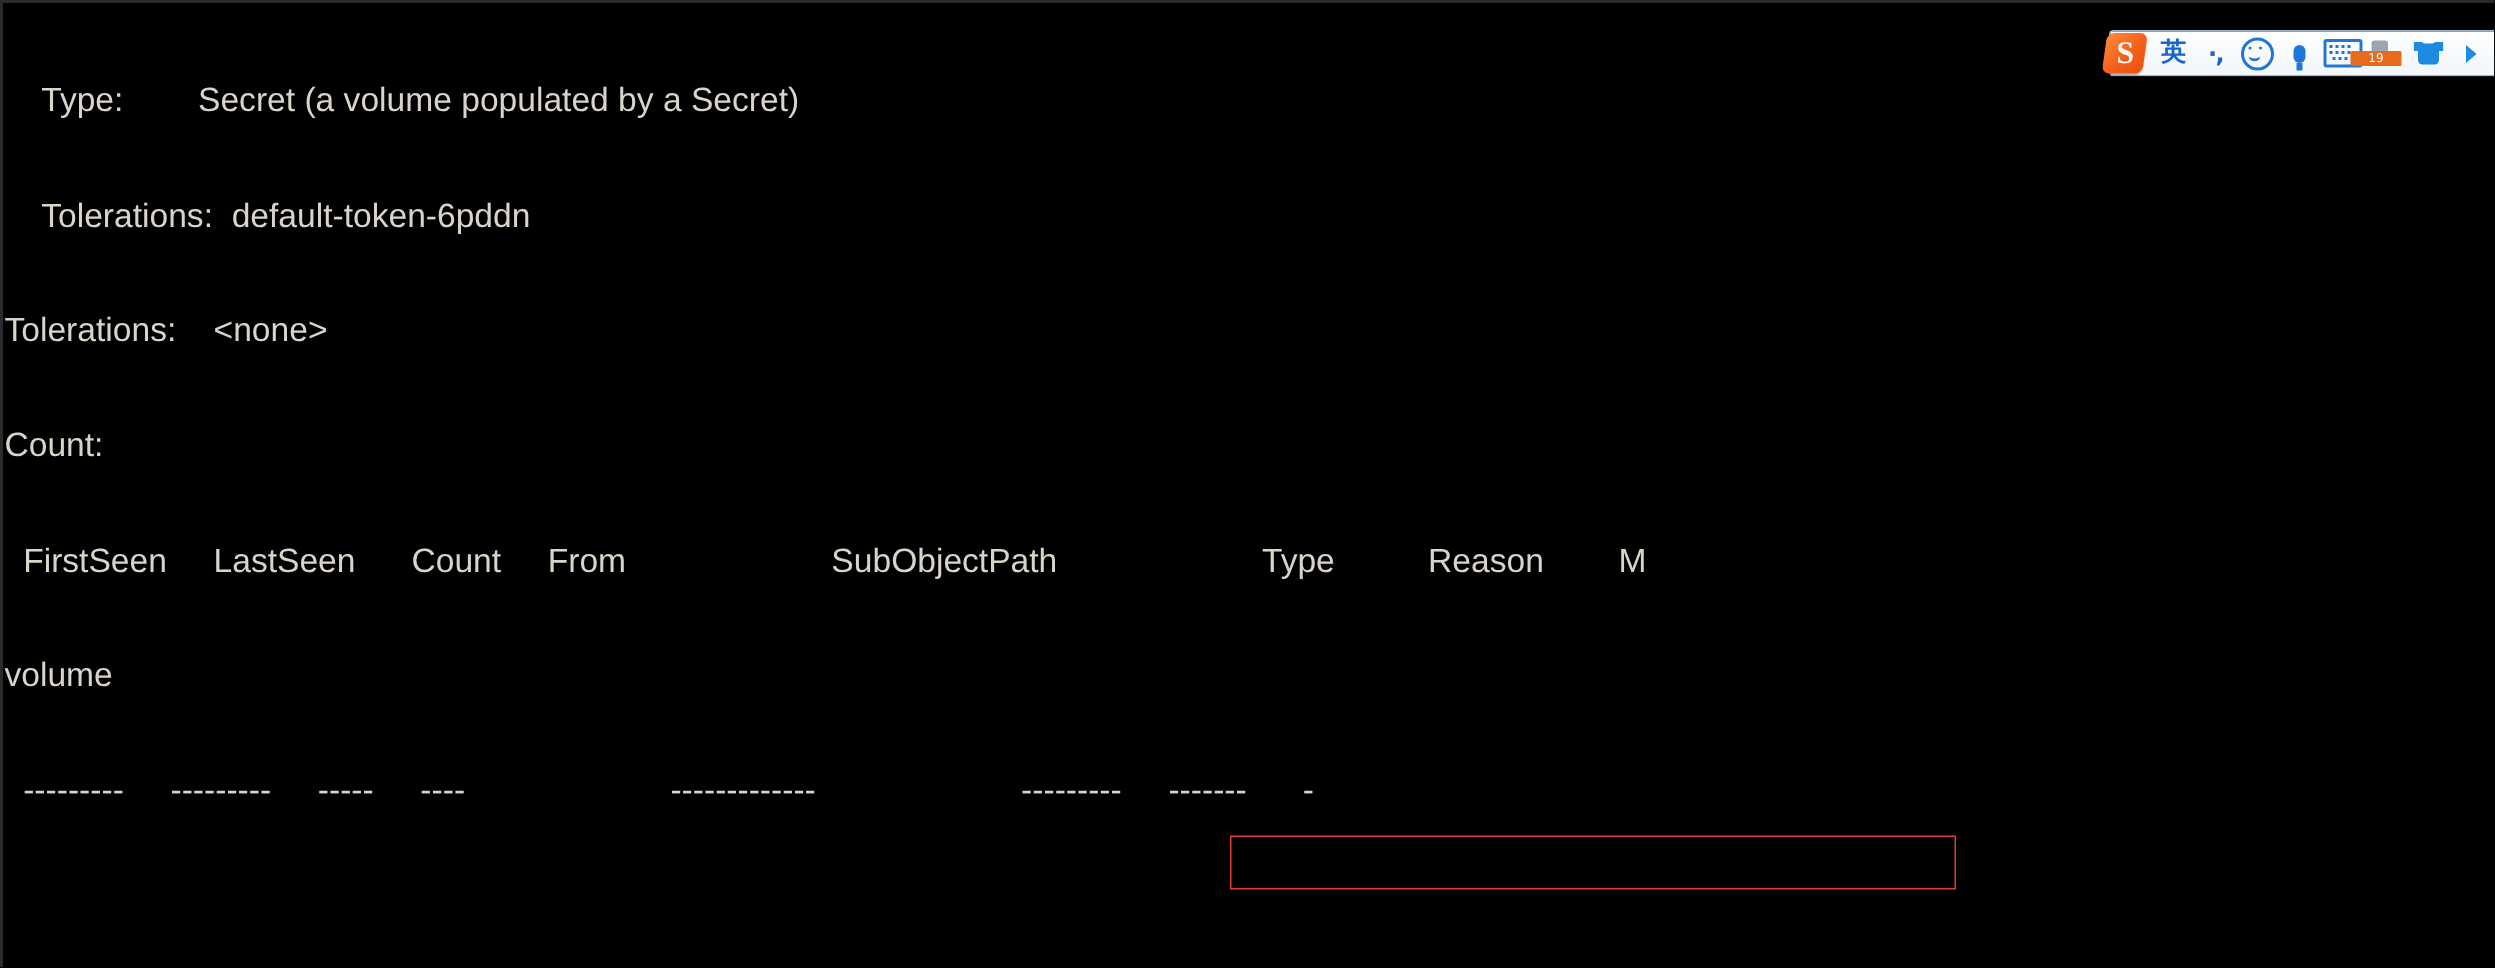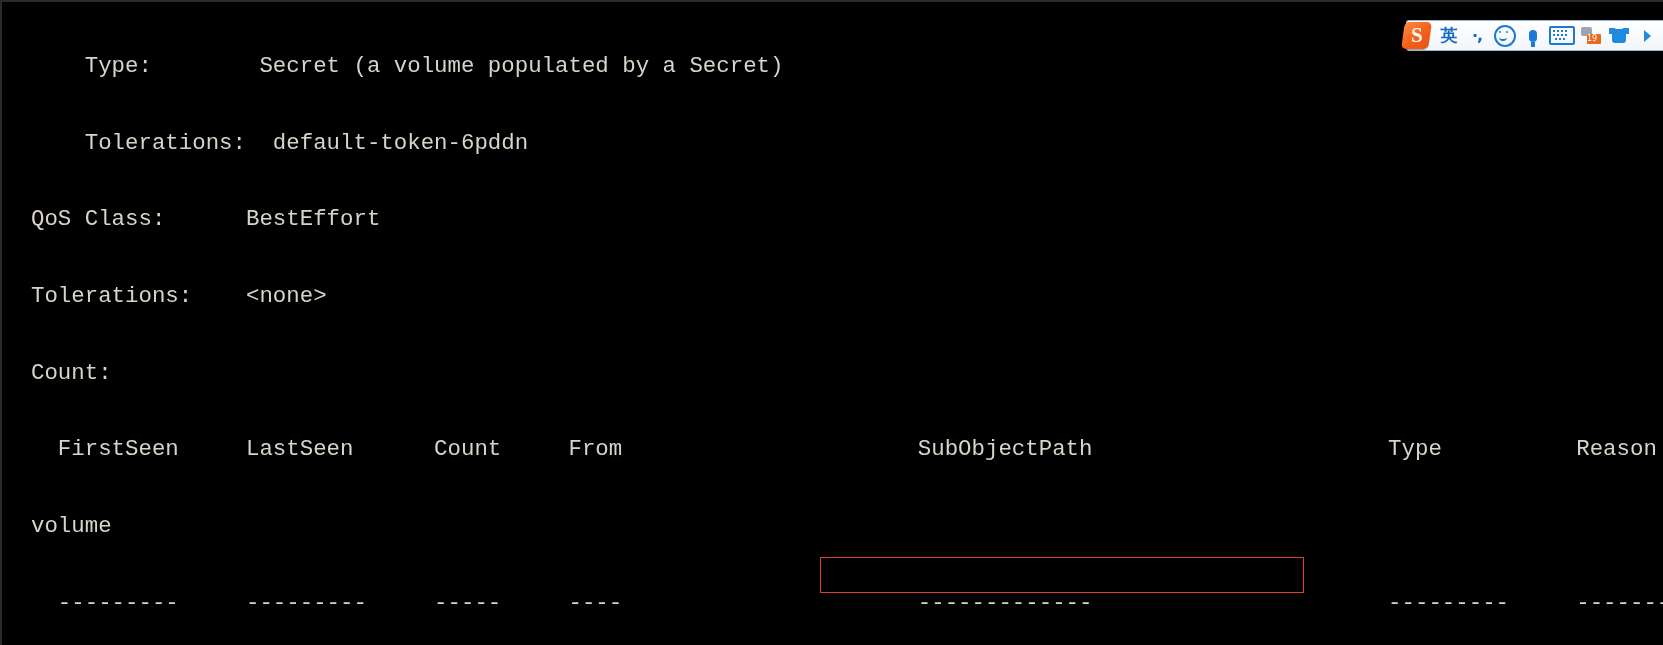--- a/index.html
+++ b/index.html
@@ -57,22 +57,21 @@
     font-family: "Liberation Mono", "DejaVu Sans Mono", monospace;
     font-size: 22.4px;
     line-height: 25.55px;
     color: #d8d4ca;
     -webkit-font-smoothing: none;
   }
 
   .term-line {
     white-space: pre;
     height: 25.55px;
-    font-family: Liberation Mono, monospace;
-    padding-left: 28px;
+    font-family: Liberation Sans, sans-serif;
   }
 
   
   #highlight-box {
     position: absolute;
     left: 820px;
     top: 557px;
     width: 484px;
     height: 36px;
     border: 1.5px solid #e03c2f;
@@ -198,26 +197,27 @@
   .ime-calendar .head {
     position: absolute;
     left: 0; top: 0;
     width: 11px; height: 9px;
     background: #9aa6b2;
     border-radius: 2px;
   }
   .ime-calendar .num {
     position: absolute;
     right: 0; bottom: 0;
-    width: 14px; height: 10px;
+    width: 34px; height: 10px;
     background: #e86a1c;
     color: #fff;
     font-family: "DejaVu Sans", sans-serif;
     font-size: 8px;
     line-height: 10px;
+    text-align: center;
     border-radius: 1px;
   }
   .ime-shirt {
     width: 20px; height: 17px;
     position: relative;
   }
   .ime-shirt::before {
     content: "";
     position: absolute;
     left: 3px; top: 2px;
@@ -244,21 +244,20 @@
 <body>
 
 <div id="terminal">
 
   <div id="top-edge"></div>
   <div id="left-edge"></div>
 
   <div id="console-text">
     <div class="term-line">    Type:        Secret (a volume populated by a Secret)</div>
     <div class="term-line">    Tolerations:  default-token-6pddn</div>
-    <div class="term-line">QoS Class:      BestEffort</div>
     <div class="term-line">Tolerations:    &lt;none&gt;</div>
     <div class="term-line">Count:</div>
     <div class="term-line">  FirstSeen     LastSeen      Count     From                      SubObjectPath                      Type          Reason        M</div>
     <div class="term-line">volume</div>
     <div class="term-line">  ---------     ---------     -----     ----                      -------------                      ---------     -------      -</div>
     
     
     
     
     

